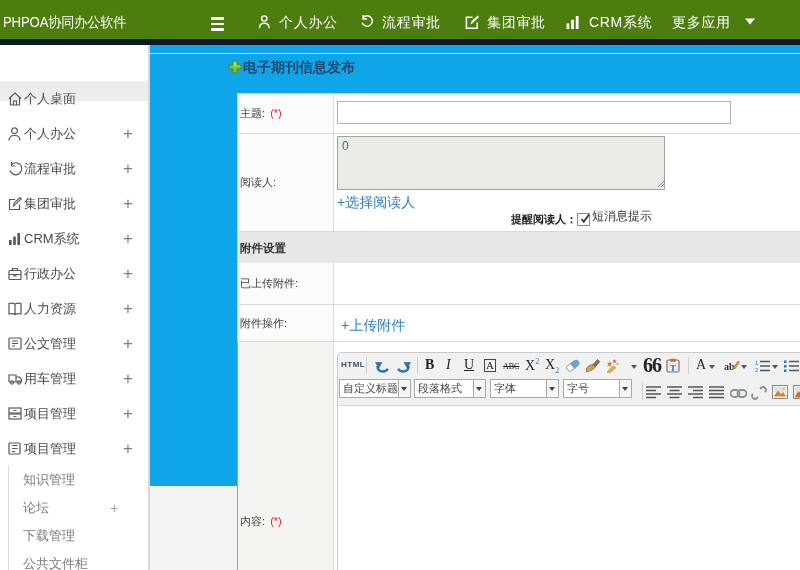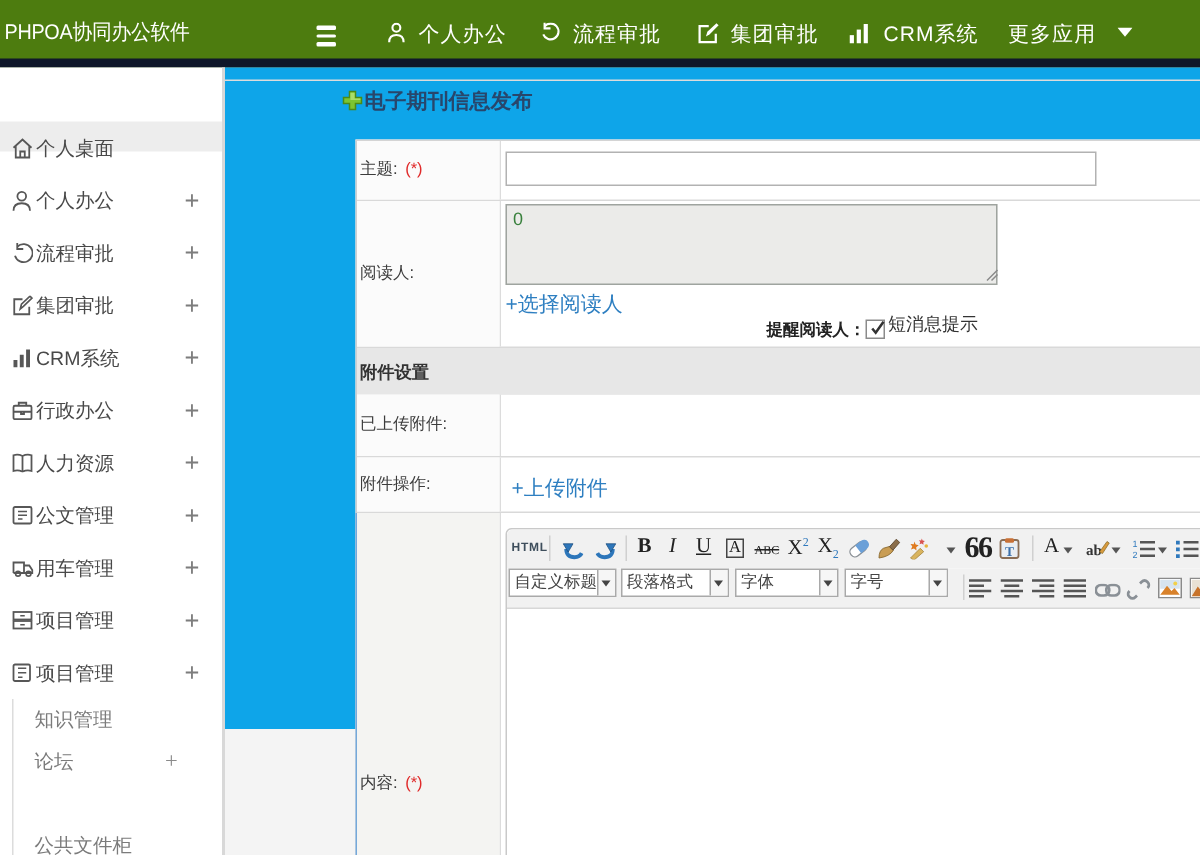--- a/index.html
+++ b/index.html
@@ -179,20 +179,23 @@
       <span class="pl">+</span>
     </div>
   <div style="position:absolute;left:8px;top:421px;width:1px;height:104px;background:#dcdcdc"></div>
     <div class="smi" style="top:421px">
       <span class="txt">知识管理</span>
     </div>
   <div class="smi" style="top:449px">
       <span class="txt">论坛</span>
       <span class="pl">+</span>
     </div>
+  <div class="smi" style="top:477px">
+      <span class="txt">下载管理</span>
+    </div>
   <div class="smi" style="top:505px">
       <span class="txt">公共文件柜</span>
     </div>
 </div>
 
 <div id="main">
   <div class="hline"></div>
   <svg style="position:absolute;left:78px;top:15px" width="14" height="14" viewBox="0 0 14 14">
       <path d="M5 1 L9 1 L9 5 L13 5 L13 9 L9 9 L9 13 L5 13 L5 9 L1 9 L1 5 L5 5 Z" fill="#7cc530" stroke="#4a8a17" stroke-width="1"></path>
       <path d="M5.6 1.8 L8.4 1.8 L8.4 5.6 L12.2 5.6 L12.2 6.6 L5.6 6.6 Z" fill="#a8dd6a"></path>

